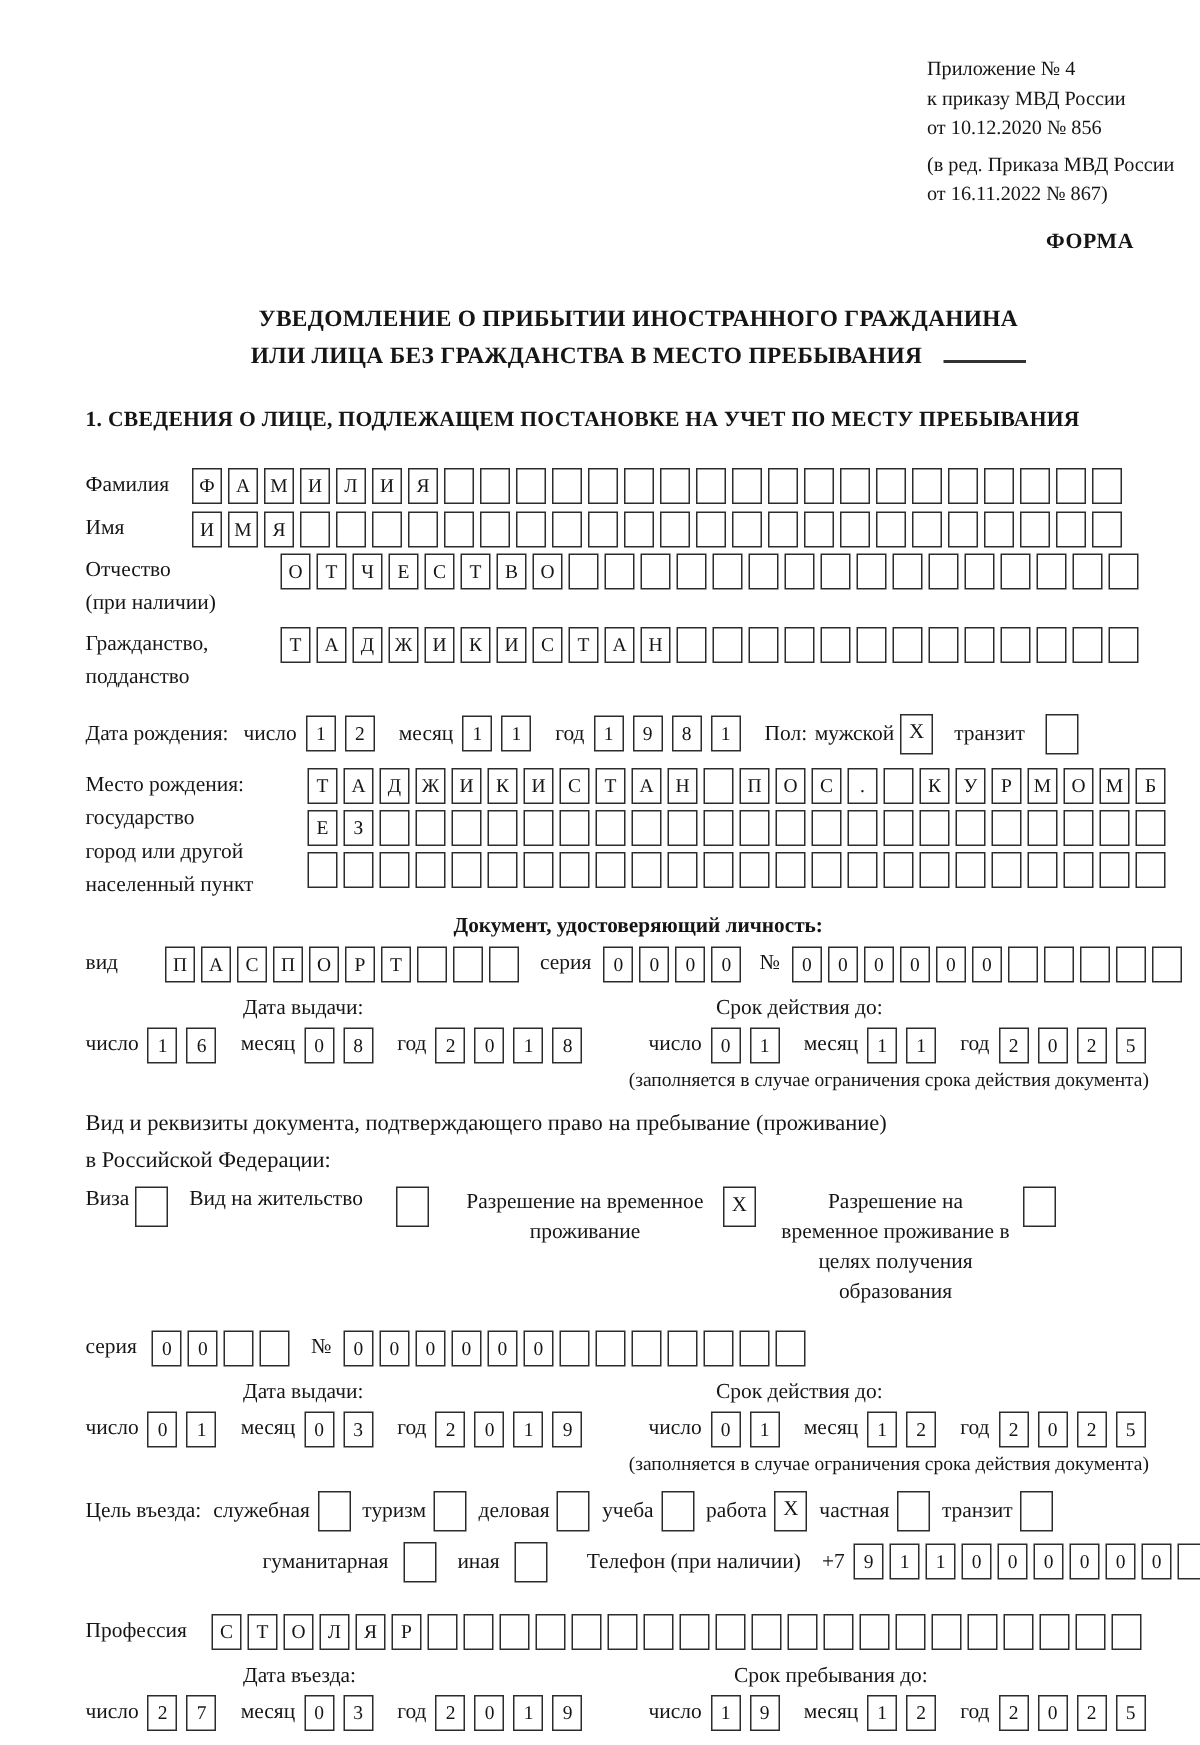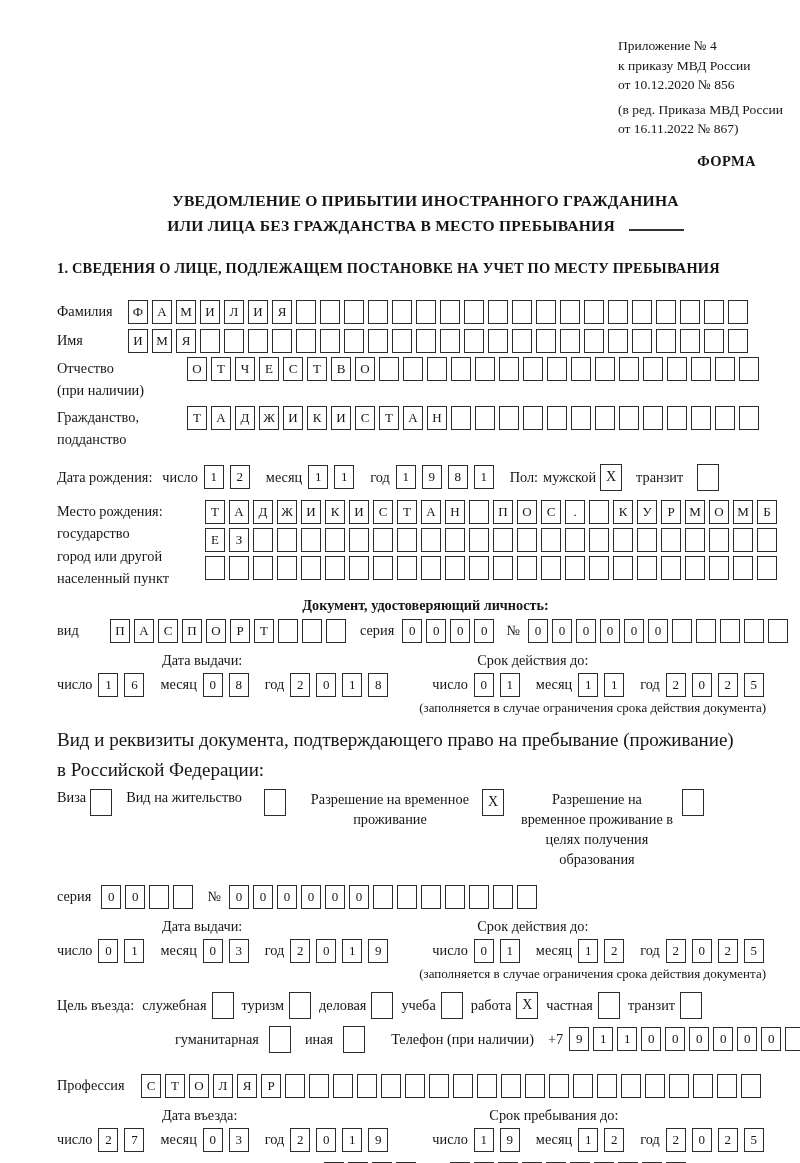--- a/index.html
+++ b/index.html
@@ -3,42 +3,42 @@
 <meta charset="utf-8">
 <style>
   html,body{margin:0;padding:0;}
   body{width:800px;height:1163px;background:#ffffff;color:#151515;
        font-family:"Liberation Serif","DejaVu Serif",serif;font-size:14px;overflow:hidden;}
   .page{box-sizing:border-box;width:800px;height:1163px;padding:36px 6px 0 57px;position:relative;}
   
   .annex{margin-left:561px;font-size:13.5px;line-height:19.5px;}
   .annex-note{margin-top:5px;}
   .forma{font-weight:bold;font-size:14.5px;letter-spacing:.4px;text-align:right;margin:14px 38px 0 0;}
-  .title{text-align:center;font-weight:bold;font-size:15.6px;line-height:25px;margin-top:18px;letter-spacing:.2px;}
+  .title{text-align:center;font-weight:bold;font-size:15.6px;line-height:25px;margin-top:30px;letter-spacing:.2px;}
   .title-blank{display:inline-block;width:55px;height:13px;border-bottom:2.2px solid #333;margin-left:14px;}
   .sect{font-weight:bold;font-size:14.4px;margin-top:22px;letter-spacing:.2px;}
   
   .frow{display:flex;align-items:center;margin-top:5px;}
   .frow.tight{margin-top:4px;}
   .frow.start{align-items:flex-start;}
   .flabel{flex:0 0 auto;font-size:14.3px;}
   .lh{line-height:22.5px;}
   .cells{display:flex;flex:0 0 auto;}
   .cell{flex:0 0 auto;box-sizing:border-box;width:20px;height:24px;border:1.7px solid #2c2c2c;
         margin-right:4px;display:flex;align-items:center;justify-content:center;
         font-size:13px;background:#fff;}
   .box{display:inline-flex;box-sizing:border-box;width:22px;height:27px;border:1.7px solid #2c2c2c;
        align-items:center;justify-content:center;font-size:14px;background:#fff;flex:0 0 auto;}
   .w71{width:71px;}  .w130{width:130px;} .w148{width:148px;}
   .gap8{margin-left:8px;} .gap10{margin-left:10px;} .gap14{margin-left:14px;}
   .cellrows .cells{margin-bottom:4px;}
   .center-bold{font-weight:bold;text-align:center;font-size:14.2px;margin-top:7px;}
   .dh{display:flex;margin-top:9px;font-size:14.3px;}
   .noteline{text-align:right;font-size:13px;margin-top:3px;padding-right:28px;}
-  .intro{font-size:19px;margin-top:13px;}
+  .intro{font-size:15px;margin-top:13px;}
   .opt-multiline{text-align:center;font-size:14.3px;line-height:20px;}
   .dgroup{display:flex;align-items:center;}
   .dgroup .flabel{margin-right:6px;}
   .dgroup .cells{margin-right:10px;}
   .dgroup .cell{margin-right:6px;}
 </style>
 </head>
 <body>
 
 <div class="page">

